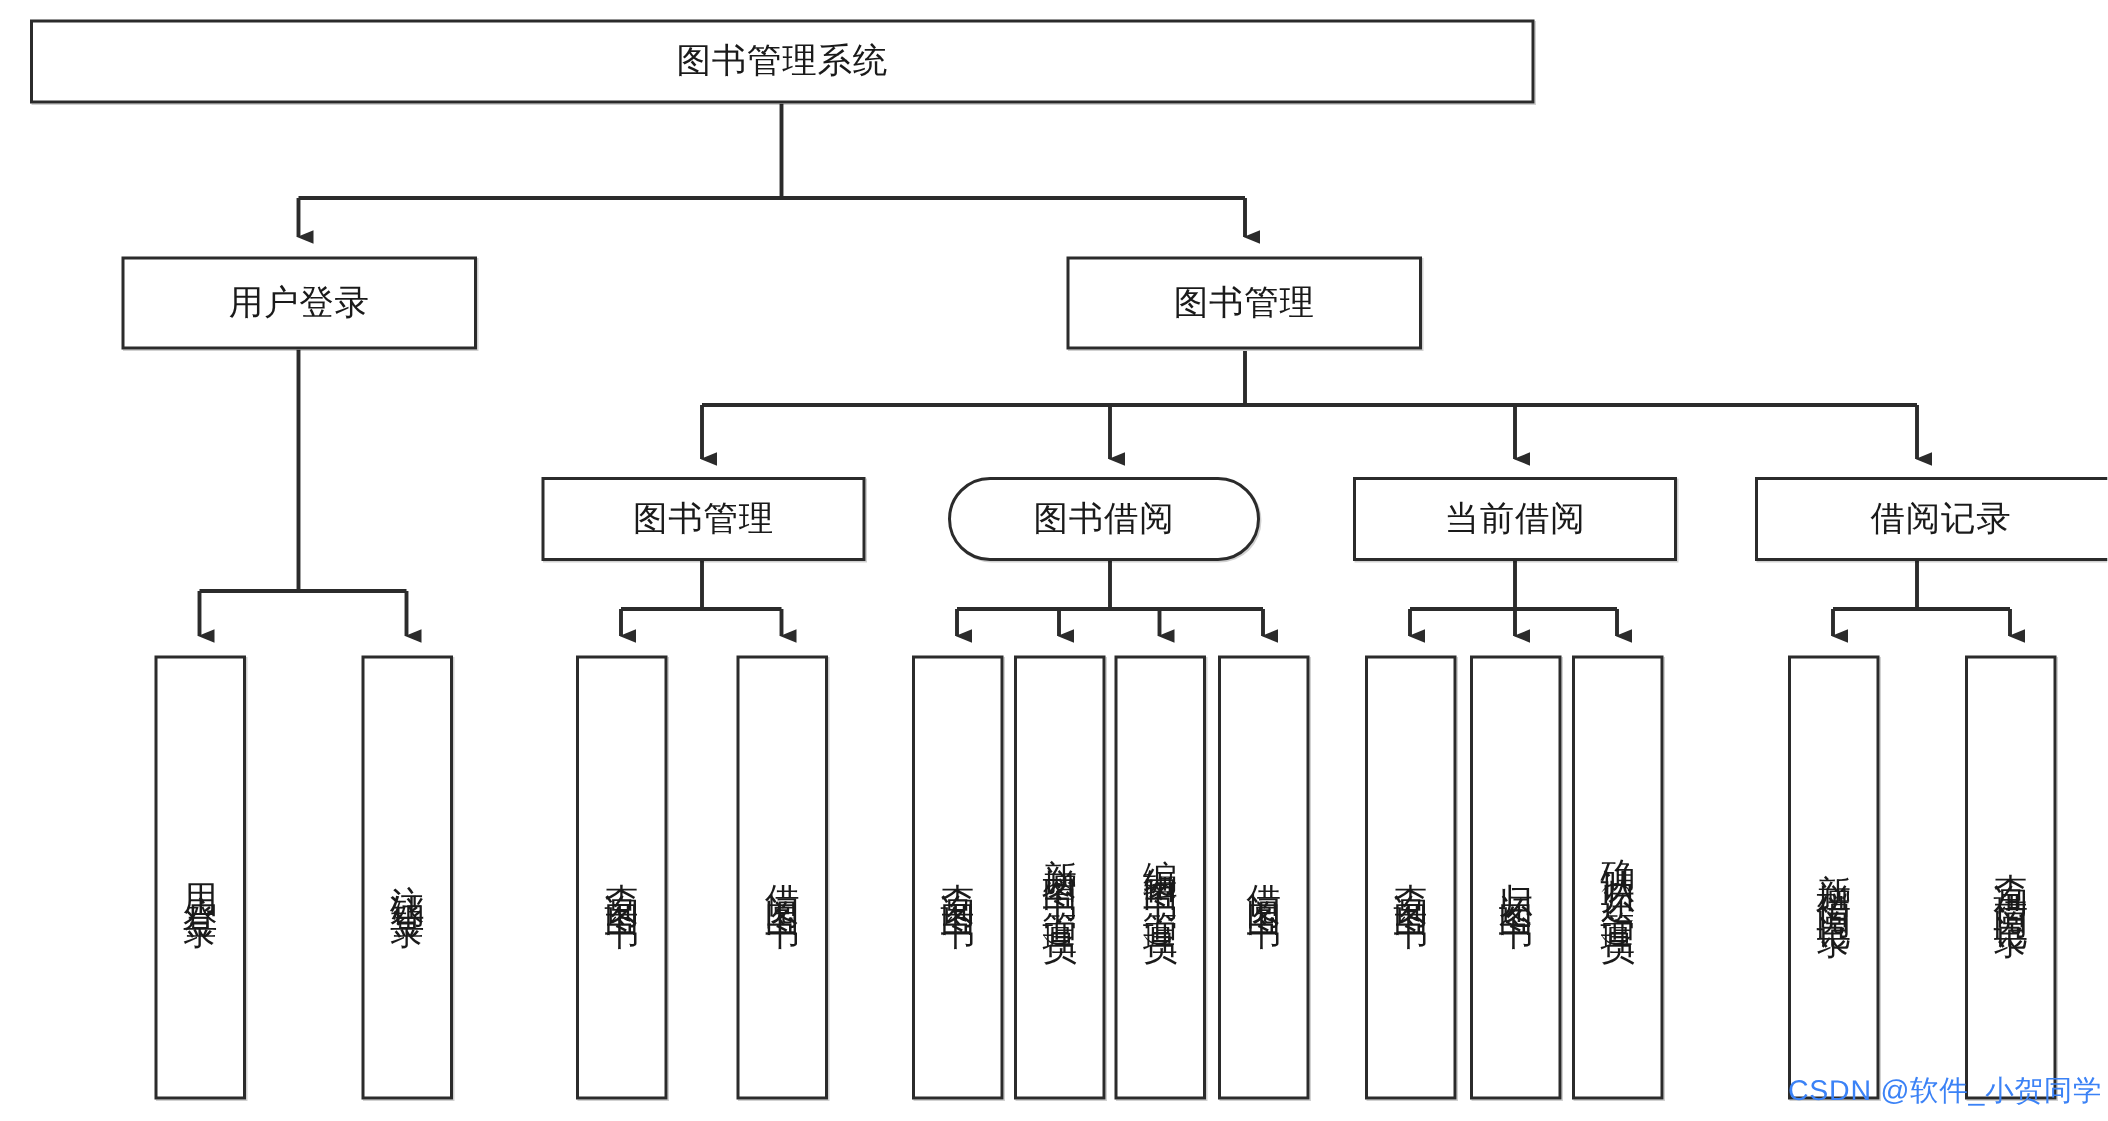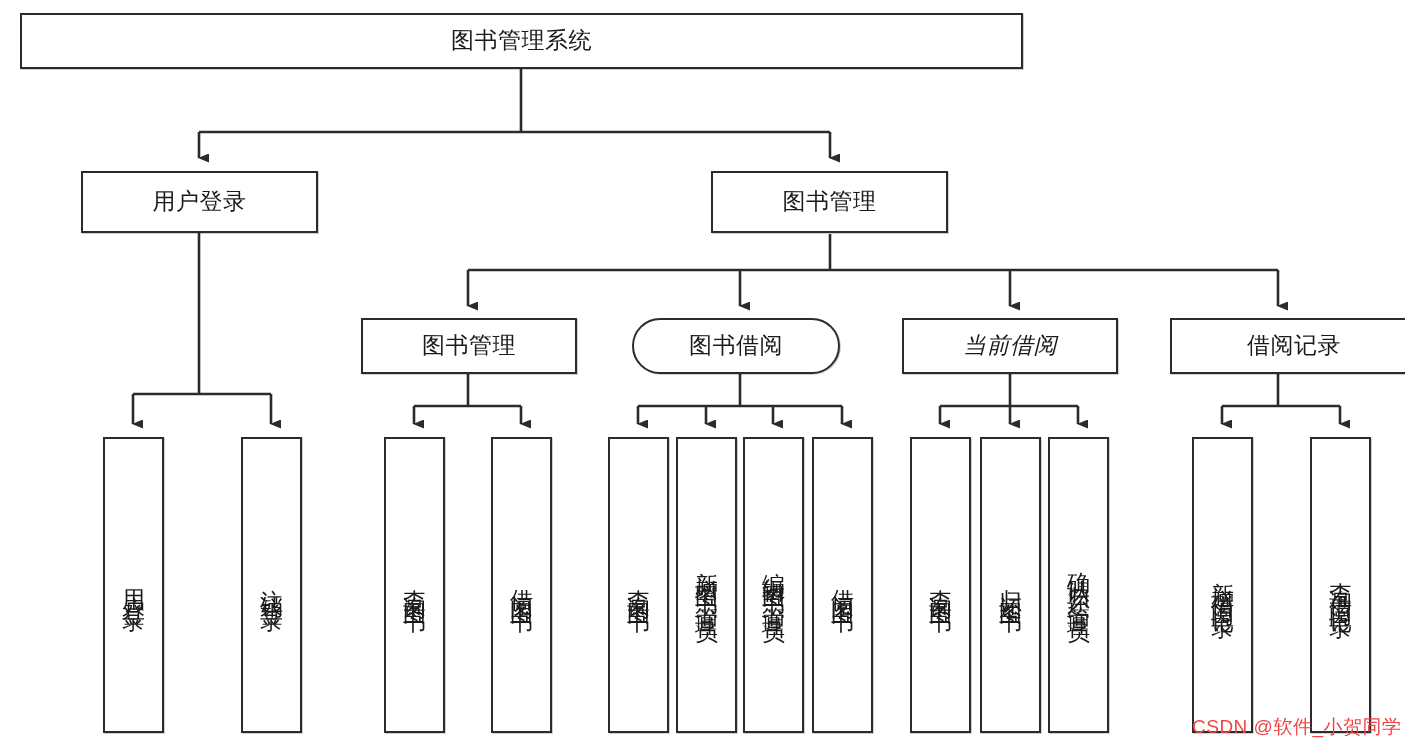--- a/index.html
+++ b/index.html
@@ -56,21 +56,21 @@
   }
   .node.vertical .label {
     writing-mode: vertical-rl;
     text-orientation: upright;
     font-size: 23px;
     letter-spacing: 7px;
     line-height: 1;
   }
   .watermark {
     position: absolute;
-    color: #ef4444;
+    color: #3b82f6;
     font-size: 19px;
     white-space: nowrap;
     letter-spacing: 0.5px;
   }
 </style>
 </head>
 <body>
 
 <div id="canvas">
 
@@ -134,21 +134,21 @@
   <div class="node horizontal" style="left:711px; top:171px; width:237px; height:62px;">
     <span class="label">图书管理</span>
   </div>
 
   <div class="node horizontal" style="left:361px; top:318px; width:216px; height:56px;">
     <span class="label">图书管理</span>
   </div>
   <div class="node horizontal" style="left:632px; top:318px; width:208px; height:56px;border-radius:28px;">
     <span class="label">图书借阅</span>
   </div>
-  <div class="node horizontal" style="left:902px; top:318px; width:216px; height:56px;font-style:italic;">
+  <div class="node horizontal" style="left:902px; top:318px; width:216px; height:56px;">
     <span class="label">当前借阅</span>
   </div>
   <div class="node horizontal" style="left:1170px; top:318px; width:248px; height:56px;">
     <span class="label">借阅记录</span>
   </div>
 
   <div class="node vertical" style="left:103px; top:437px; width:61px; height:296px;">
     <span class="label">用户登录</span>
   </div>
   <div class="node vertical" style="left:241px; top:437px; width:61px; height:296px;">

